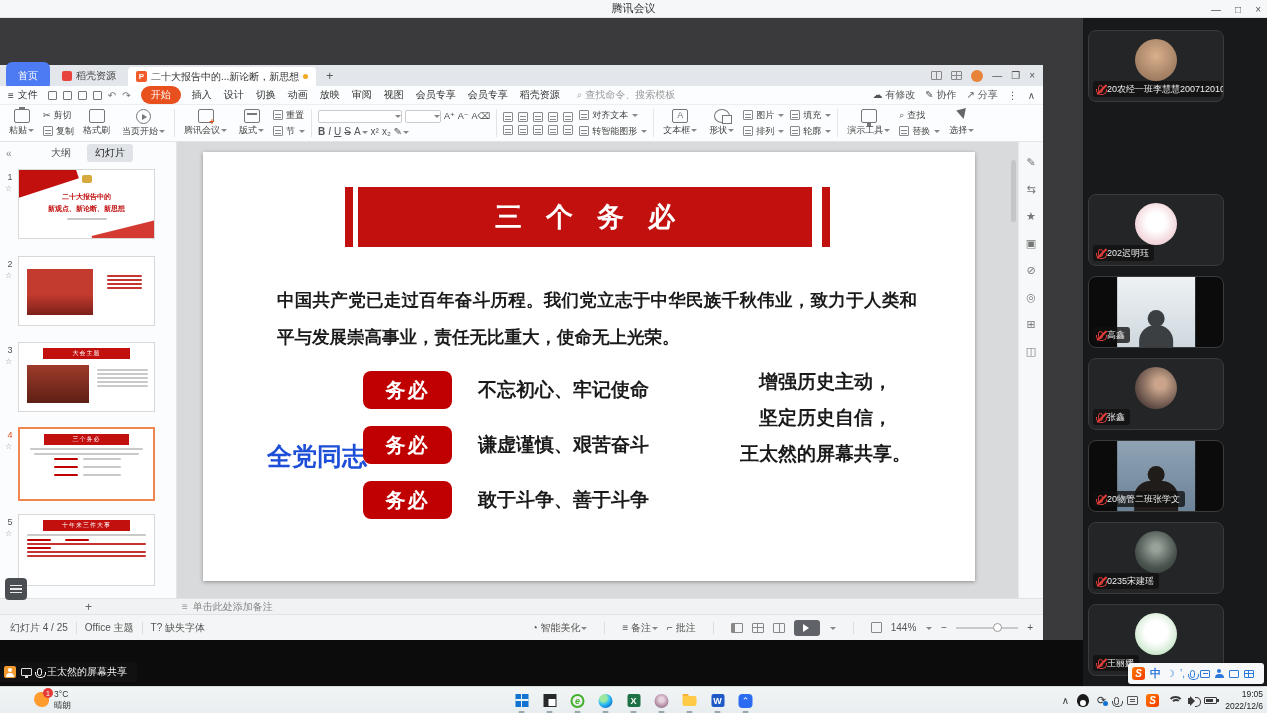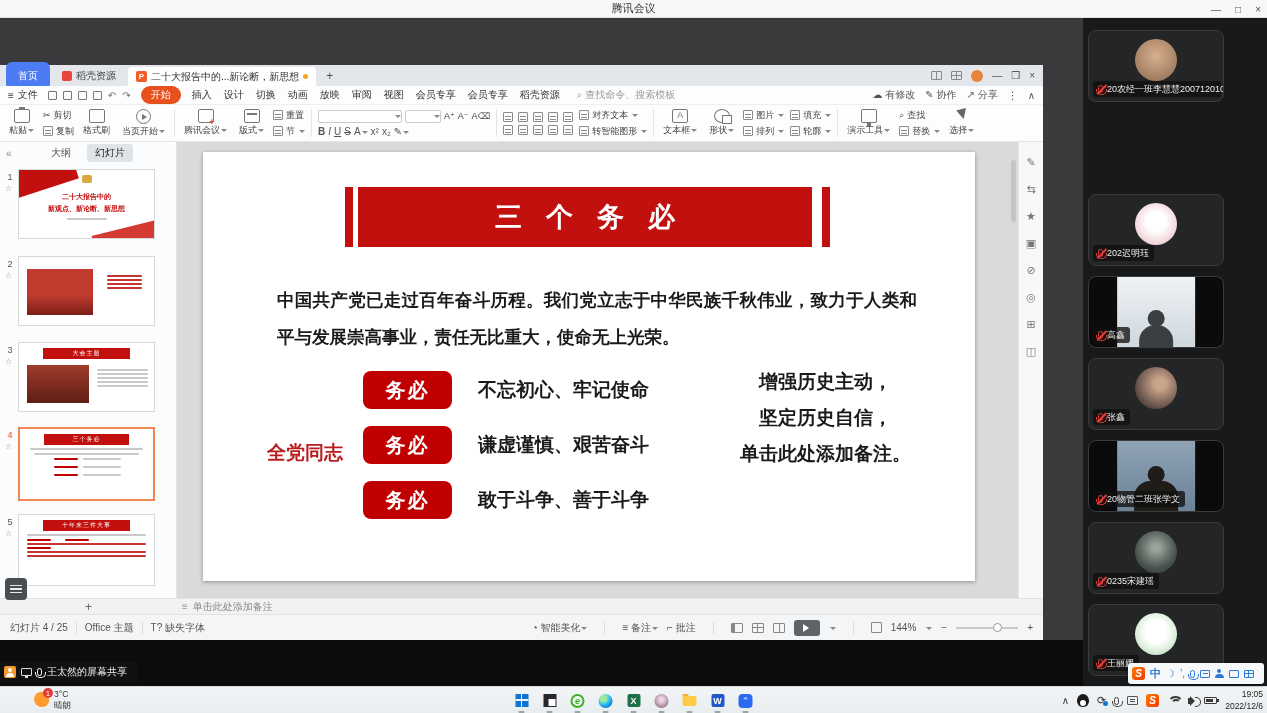--- a/index.html
+++ b/index.html
@@ -100,21 +100,21 @@
   .float-widget span{display:block;width:12px;height:1.5px;background:#e8e8e8}
   
   .slide{position:absolute;left:26px;top:10px;width:772px;height:429px;background:#fff;box-shadow:0 1px 4px rgba(0,0,0,.35)}
   .banner-bar{position:absolute;top:35px;height:60px;background:#c2100f}
   .banner-main{left:155px;width:454px;display:flex;align-items:center;justify-content:center;color:#fff;font-size:27px;font-weight:bold;letter-spacing:24px;text-indent:24px}
   .bm-l{left:142px;width:8px}.bm-r{left:619px;width:8px}
   .slide-para{position:absolute;left:74px;top:130px;width:640px;font-size:17.5px;font-weight:bold;color:#1a1a1a;line-height:37px;text-align:justify}
   .must-row{position:absolute;left:160px;height:38px;display:flex;align-items:center}
   .must-badge{width:89px;height:38px;background:#c00000;border-radius:8px;color:#fff;font-size:20px;font-weight:bold;display:flex;align-items:center;justify-content:center;letter-spacing:2px}
   .must-text{margin-left:26px;font-size:19px;font-weight:bold;color:#1a1a1a;white-space:nowrap}
-  .left-label{position:absolute;left:64px;top:288px;font-size:19px;font-weight:bold;color:#b91c1c}
+  .left-label{position:absolute;left:64px;top:288px;font-size:25px;font-weight:bold;color:#1d4ed8}
   .right-col{position:absolute;left:500px;top:212px;width:245px;text-align:center;font-size:19px;font-weight:bold;color:#1a1a1a;line-height:36px}
   
   .sidebar{position:absolute;left:1083px;top:18px;width:184px;height:668px;background:#18191b}
   .tile{position:absolute;left:5px;width:136px;height:72px;background:#242527;border:1px solid #3a3b3d;border-radius:8px;overflow:hidden}
   .tile.active{border:2px solid #21a447}
   .av{position:absolute;left:50%;top:8px;transform:translateX(-50%);width:42px;height:42px;border-radius:50%}
   .av-face{background:radial-gradient(circle at 50% 40%,#d9b08c,#8a6a52)}
   .av-bunny{background:radial-gradient(circle at 50% 45%,#fff 30%,#f3d9dd 65%,#e3bfca)}
   .av-woman{background:radial-gradient(circle at 60% 40%,#caa58b 15%,#5d4a44 70%,#332a28)}
   .av-man2{background:radial-gradient(circle at 50% 40%,#9aa39b 10%,#4b5550 60%,#2c3330)}
@@ -520,21 +520,21 @@
           <span class="must-text">谦虚谨慎、艰苦奋斗</span>
         </div>
         <div class="must-row" style="top:329px">
           <span class="must-badge">务必</span>
           <span class="must-text">敢于斗争、善于斗争</span>
         </div>
 
         <div class="right-col">
           <div>增强历史主动，</div>
           <div>坚定历史自信，</div>
-          <div>单击此处添加备注。</div>
+          <div>王太然的屏幕共享。</div>
         </div>
       </div>
       <div class="vscroll"></div>
     </div>
 
     <div class="rstrip">
       <span>✎</span>
       <span>⇆</span>
       <span>★</span>
       <span>▣</span>

